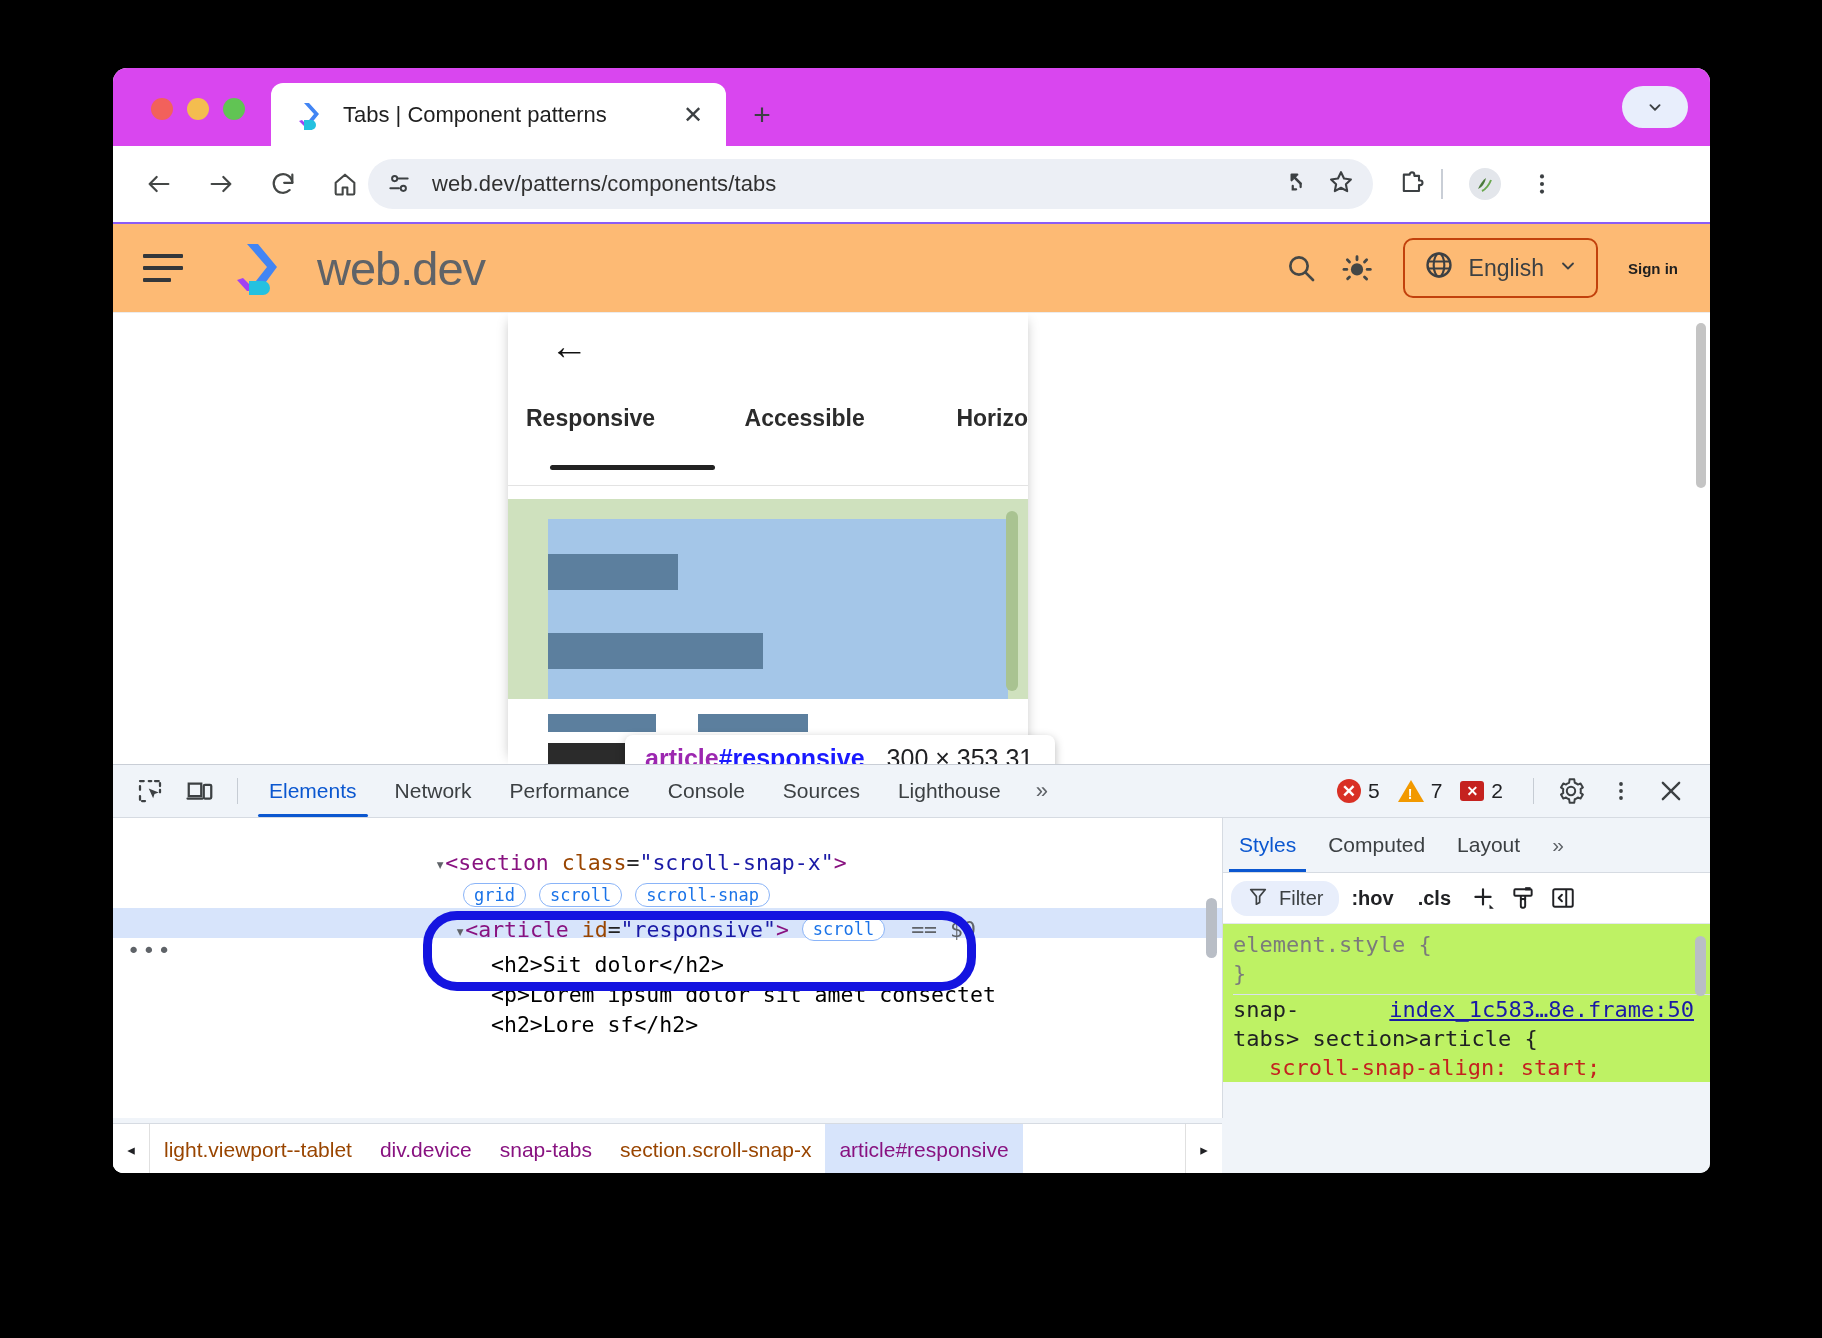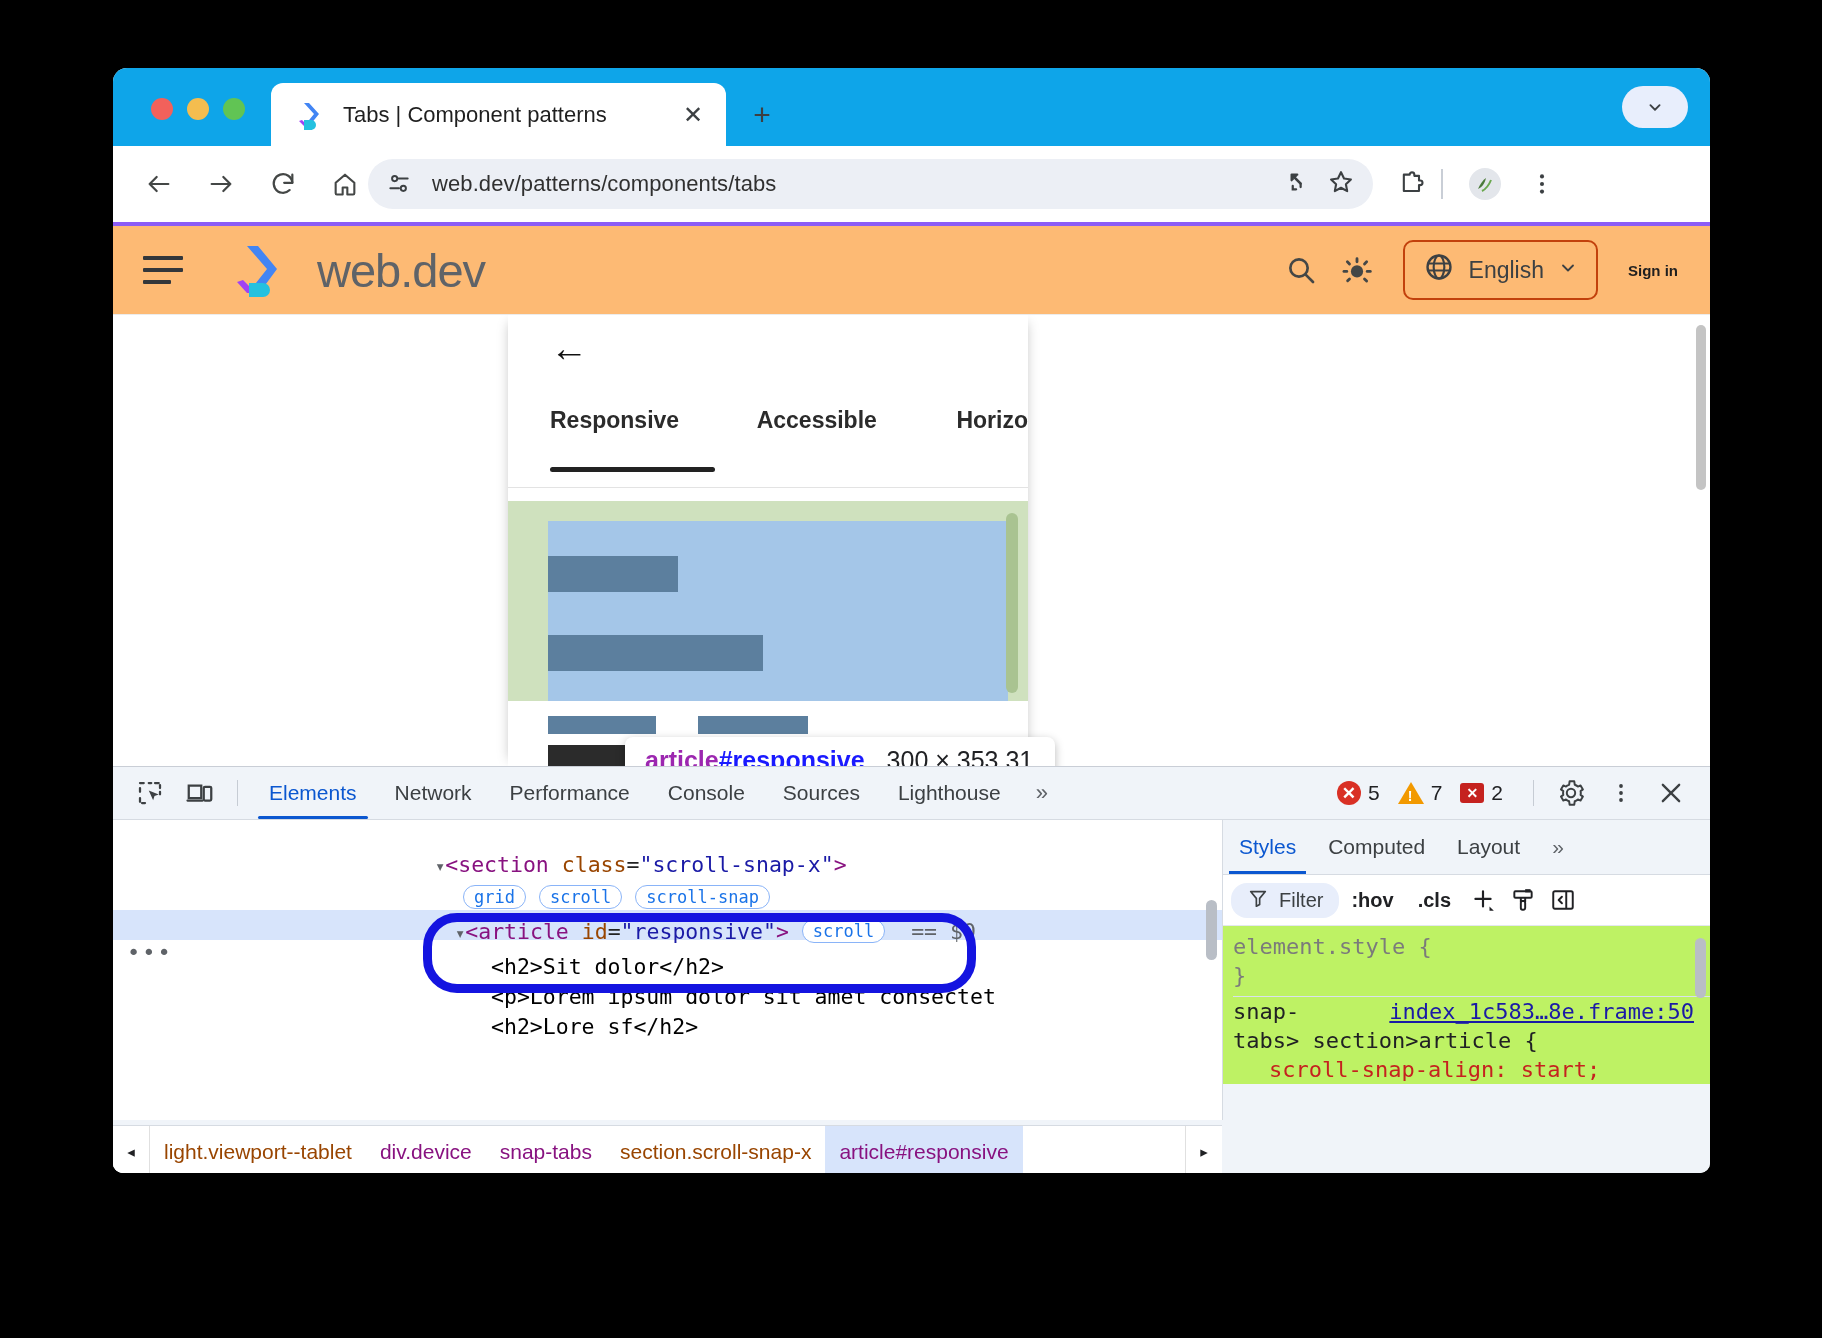--- a/index.html
+++ b/index.html
@@ -6,21 +6,21 @@
   body{width:1822px;height:1338px;font-family:"Liberation Sans",sans-serif;overflow:hidden;}
 
   
   #window{
     position:absolute;left:113px;top:68px;width:1597px;height:1105px;
     background:#fff;border-radius:14px 14px 10px 10px;overflow:hidden;
     box-shadow:0 0 0 1px rgba(0,0,0,.08);
   }
 
   
-  #tabstrip{position:relative;height:78px;background:#0ea5e9;}
+  #tabstrip{position:relative;height:78px;background:#d946ef;}
   .traffic{position:absolute;top:30px;width:22px;height:22px;border-radius:50%;}
   .traffic.red{left:38px;background:#f2615b;}
   .traffic.yellow{left:74px;background:#f4bd4f;}
   .traffic.green{left:110px;background:#61c454;}
 
   #tab{
     position:absolute;left:158px;top:15px;width:455px;height:63px;
     background:#fff;border-radius:12px 12px 0 0;display:flex;align-items:center;
   }
   #tab .favicon{width:34px;height:34px;margin-left:22px;flex:none;position:relative;}
@@ -37,21 +37,21 @@
   #newtab{
     position:absolute;left:630px;top:28px;width:38px;height:38px;
     display:flex;align-items:center;justify-content:center;color:#3c4043;font-size:30px;font-weight:300;
   }
   #tabs-chevron{
     position:absolute;right:22px;top:18px;width:66px;height:42px;border-radius:21px;
     background:#e8eefc;display:flex;align-items:center;justify-content:center;color:#3c4043;
   }
 
   
-  #toolbar{position:relative;height:76px;background:#fff;border-bottom:4px solid #8b5cf6;}
+  #toolbar{position:relative;height:76px;background:#fff;border-bottom:2px solid #8b5cf6;}
   .tb-icon{position:absolute;top:14px;width:48px;height:48px;display:flex;align-items:center;justify-content:center;color:#444746;}
   #omnibox{
     position:absolute;left:255px;top:13px;width:1005px;height:50px;border-radius:25px;
     background:#eceff5;display:flex;align-items:center;
   }
   #omnibox .site-info{margin-left:18px;width:26px;height:26px;flex:none;color:#3c4043;}
   #omnibox .url{margin-left:20px;font-size:22px;color:#303030;letter-spacing:.1px;}
   #omnibox .omni-right{margin-left:auto;display:flex;align-items:center;gap:14px;margin-right:18px;color:#3c4043;}
 
   
@@ -72,21 +72,21 @@
   }
   #signin{margin-left:30px;font-size:15px;color:#1f1f1f;font-weight:600;}
 
   
   #demo-area{position:relative;height:452px;background:#fff;overflow:hidden;}
   #device{
     position:absolute;left:395px;top:0;width:520px;height:452px;background:#fff;
     box-shadow:-6px 0 12px -8px rgba(0,0,0,.28), 6px 0 12px -8px rgba(0,0,0,.28);
   }
   #back-arrow{position:absolute;left:42px;top:14px;font-size:38px;color:#111;line-height:1;}
-  #demo-tabs{position:absolute;left:0;top:92px;width:100%;display:flex;gap:1px;padding-left:42px;box-sizing:border-box;}
+  #demo-tabs{position:absolute;left:0;top:92px;width:100%;display:flex;gap:16px;padding-left:18px;box-sizing:border-box;}
   #demo-tabs .dt{font-size:23px;font-weight:700;color:#2b2b2b;white-space:nowrap;}
   #demo-tabs .dt:nth-child(1){width:210px;}
   #demo-tabs .dt:nth-child(2){width:203px;}
   #indicator{position:absolute;left:42px;top:152px;width:165px;height:5px;background:#222;border-radius:3px;}
   #demo-divider{position:absolute;left:0;top:172px;width:100%;height:1px;background:#e3e3e3;}
 
   #hl-margin{position:absolute;left:0px;top:186px;width:520px;height:200px;background:rgba(167,201,137,.55);}
   #hl-content{position:absolute;left:40px;top:206px;width:460px;height:180px;background:#a4c6e8;}
   .blk{position:absolute;background:#5c7f9e;}
   .dblk{position:absolute;background:#2b2b2b;}

